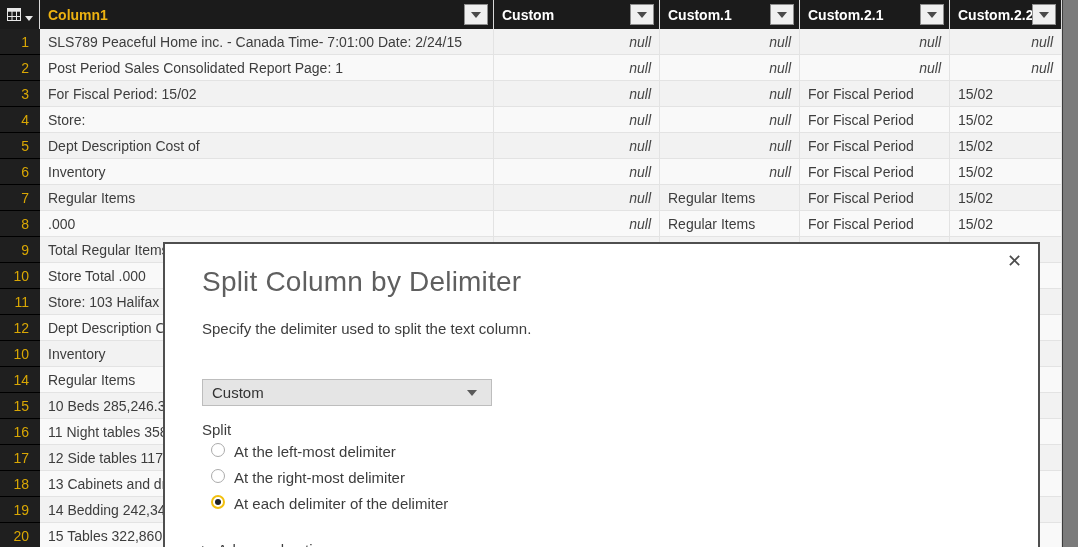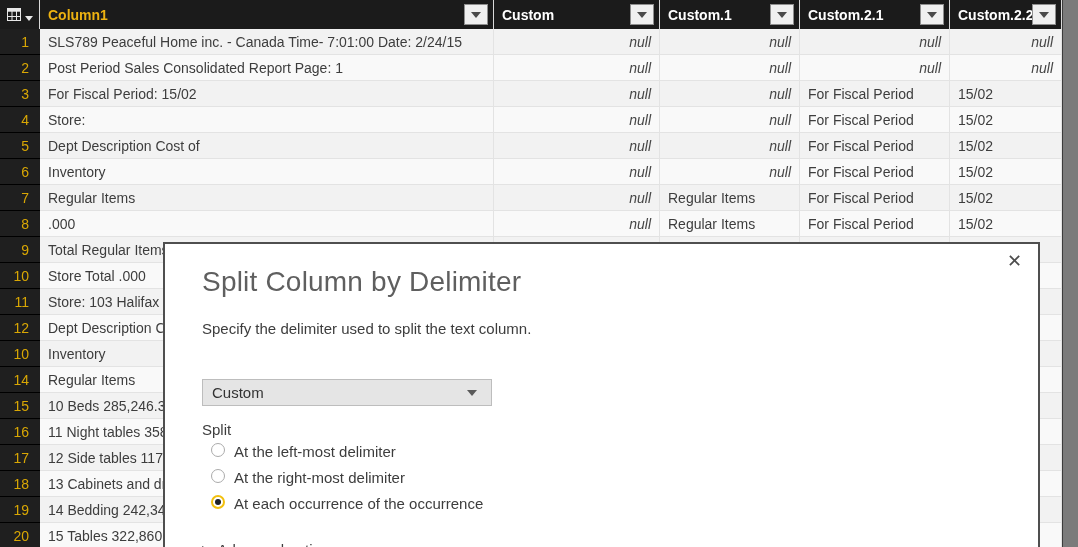--- a/index.html
+++ b/index.html
@@ -301,21 +301,21 @@
     <div class="radio-row">
           <span class="radio-circle"></span>
           <span class="radio-label">At the left-most delimiter</span>
         </div>
         <div class="radio-row">
           <span class="radio-circle"></span>
           <span class="radio-label">At the right-most delimiter</span>
         </div>
         <div class="radio-row selected">
           <span class="radio-circle"></span>
-          <span class="radio-label">At each occurrence of the occurrence</span>
+          <span class="radio-label">At each delimiter of the delimiter</span>
         </div>
       </div>
     <div id="dlg-advanced">
       <span class="adv-tri">▷</span>
       <span class="adv-label">Advanced options</span>
     </div>
   </div>
 
 </div>
 

